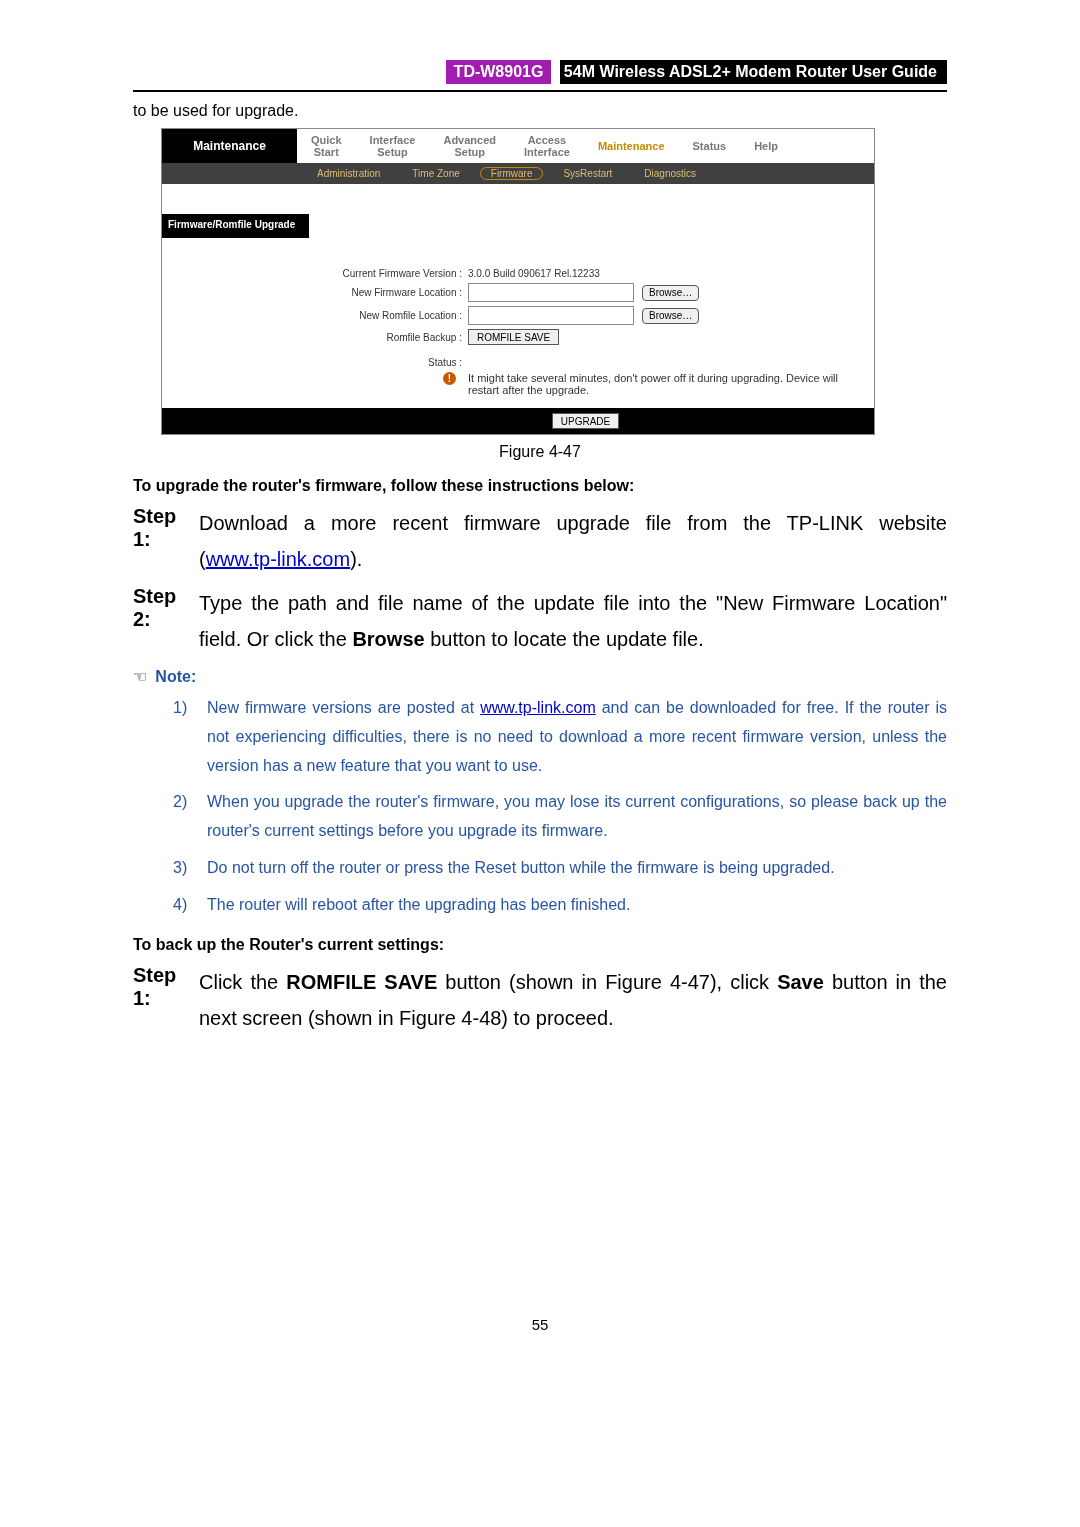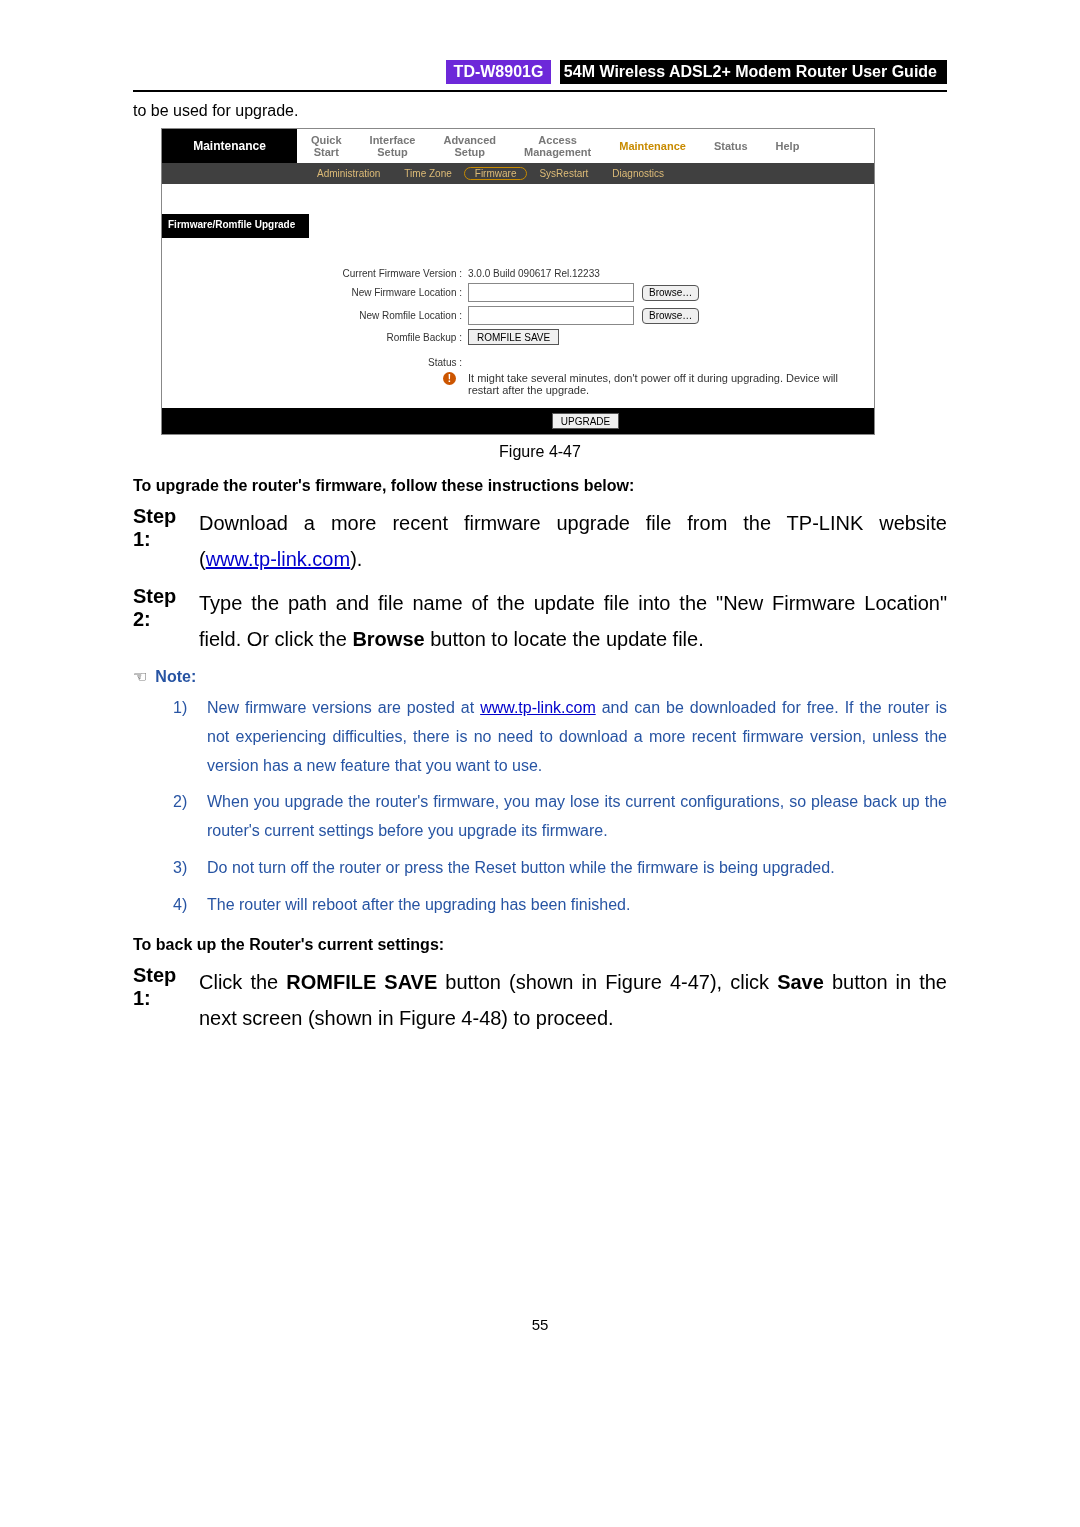--- a/index.html
+++ b/index.html
@@ -10,21 +10,21 @@
       width: 1080px;
     }
     .page {
       padding: 60px 133px 60px 133px;
     }
     .header-bar {
       margin-bottom: 6px;
     }
     .device-model {
       display: inline-block;
-      background: #6d28d9;
+      background: #a21caf;
       color: #fff;
       font-weight: bold;
       font-size: 16px;
       padding: 3px 8px;
     }
     .device-title {
       display: inline-block;
       background: #000;
       color: #fff;
       font-weight: bold;
@@ -87,21 +87,21 @@
     .subnav-row {
       display: flex;
       background: #404040;
       align-items: center;
     }
     .subnav-spacer {
       width: 135px;
     }
     .subnav-items {
       display: flex;
-      gap: 0;
+      gap: 8px;
       flex: 1;
       padding: 4px 8px;
       align-items: center;
     }
     .subnav-item {
       color: #ddbb77;
       font-size: 10px;
       padding: 1px 12px;
     }
     .subnav-item.active {
@@ -293,21 +293,21 @@
       <div class="nav-row">
         <div class="nav-title-cell">Maintenance</div>
         <div class="nav-tabs">
           <div class="nav-tab" style="white-space:pre">Quick
 Start</div>
           <div class="nav-tab" style="white-space:pre">Interface
 Setup</div>
           <div class="nav-tab" style="white-space:pre">Advanced
 Setup</div>
           <div class="nav-tab" style="white-space:pre">Access
-Management</div>
+Interface</div>
           <div class="nav-tab active">Maintenance</div>
           <div class="nav-tab">Status</div>
           <div class="nav-tab">Help</div>
         </div>
       </div>
       <div class="subnav-row">
         <div class="subnav-spacer"></div>
         <div class="subnav-items">
           <div class="subnav-item">Administration</div>
           <div class="subnav-item">Time Zone</div>

